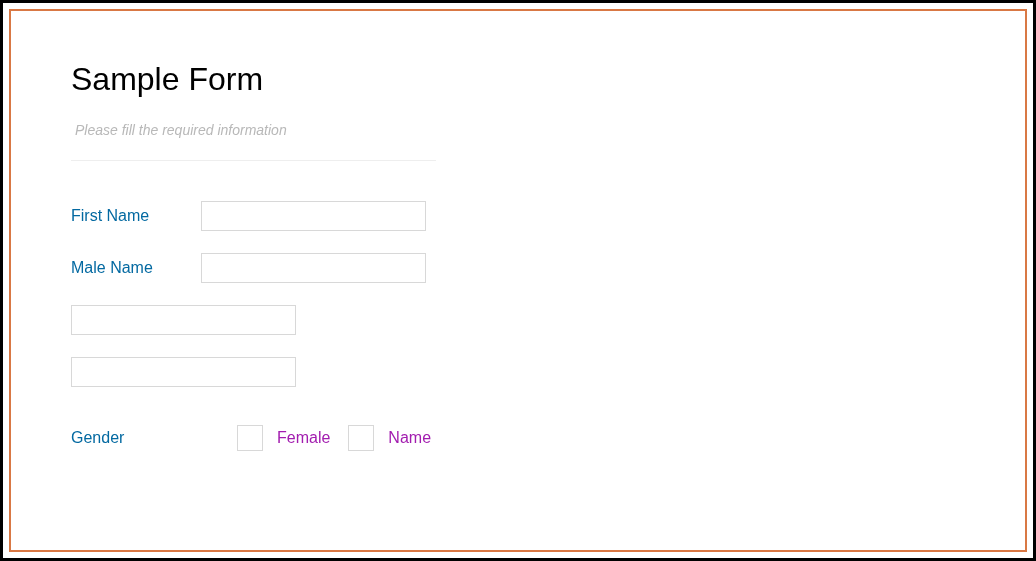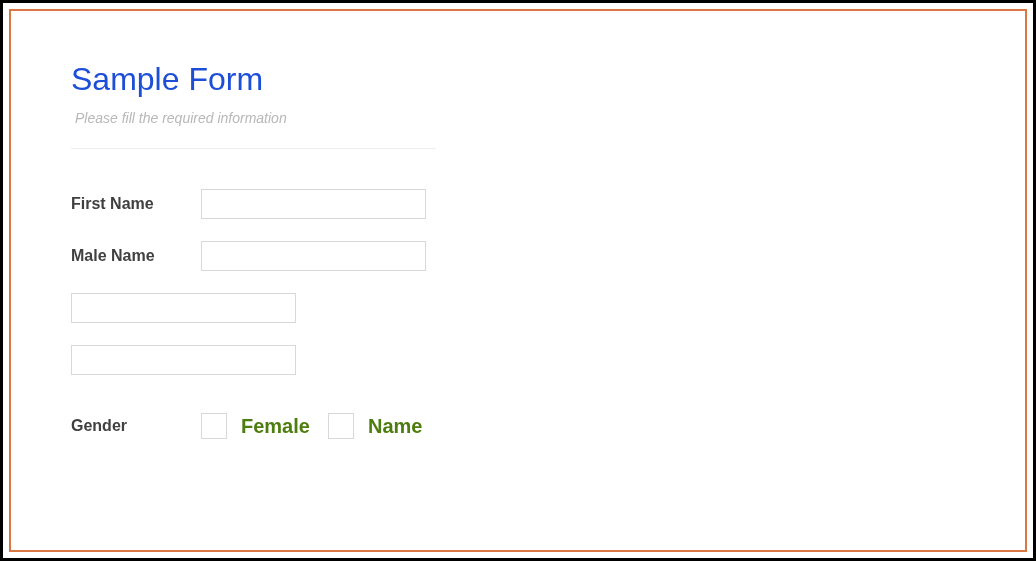--- a/index.html
+++ b/index.html
@@ -27,22 +27,22 @@
       left: 6px;
       right: 6px;
       bottom: 6px;
       border: 2px solid #d97844;
       background: #fff;
       padding: 50px 60px;
     }
     .form-title {
       font-size: 32px;
       font-weight: 300;
-      color: #1d4ed8;
-      margin-bottom: 12px;
+      color: #000000;
+      margin-bottom: 24px;
     }
     .form-subtitle {
       font-size: 14px;
       font-weight: 400;
       color: #b8b8b8;
       margin-left: 4px;
       margin-bottom: 22px;
       font-style: italic;
     }
     .divider {
@@ -52,57 +52,58 @@
       margin-bottom: 40px;
     }
     .form-row {
       display: flex;
       align-items: center;
       margin-bottom: 22px;
     }
     .form-label {
       width: 130px;
       font-size: 16px;
-      color: #404040;
-      font-weight: 700;
+      color: #0369a1;
+      font-weight: 400;
     }
     .form-input {
       width: 225px;
       height: 30px;
       border: 1px solid #d8d8d8;
       background: #fff;
       padding: 4px 8px;
       font-size: 14px;
     }
     .gender-row {
       display: flex;
       align-items: center;
       margin-top: 38px;
+      gap: 36px;
     }
     .checkbox-group {
       display: flex;
       align-items: center;
       gap: 18px;
     }
     .checkbox-item {
       display: flex;
       align-items: center;
       gap: 14px;
     }
     .checkbox {
       width: 26px;
       height: 26px;
       border: 1px solid #d8d8d8;
       background: #fff;
       cursor: pointer;
     }
     .checkbox-label {
-      font-size: 20px;
-      color: #4d7c0f;
-      font-weight: 700;
+      font-size: 16px;
+      color: #a21caf;
+      font-weight: 400;
     }
   </style>
 </head>
 <body>
 
 <div class="outer-frame">
   <div class="inner-frame">
     <h1 class="form-title">Sample Form</h1>
     <p class="form-subtitle">Please fill the required information</p>
     <div class="divider"></div>

